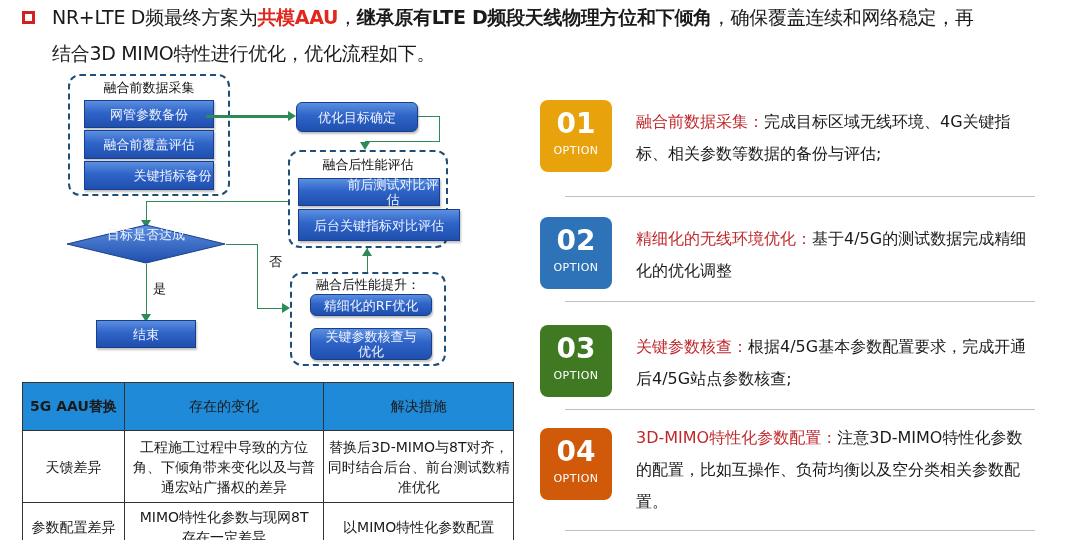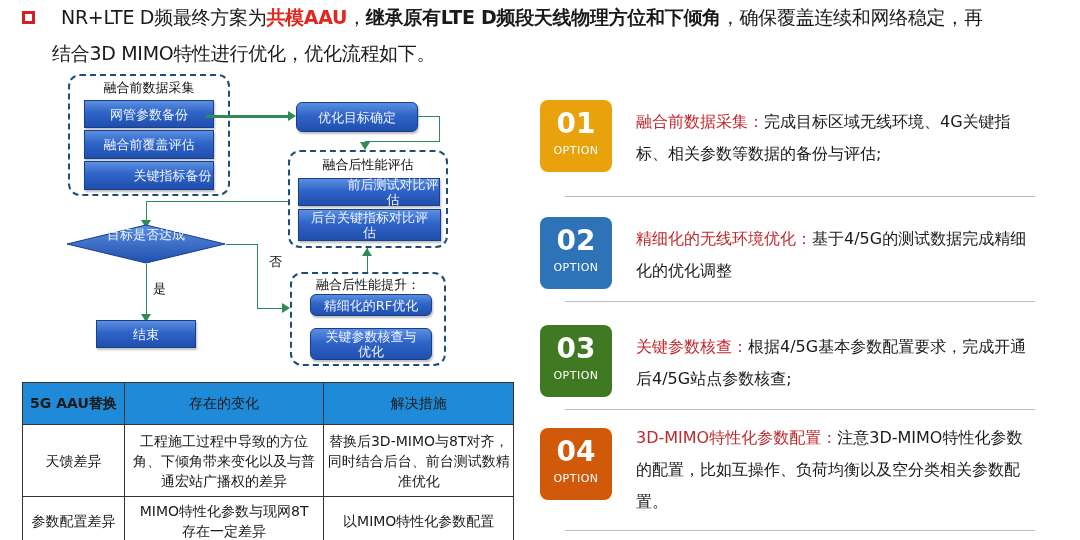--- a/index.html
+++ b/index.html
@@ -2,42 +2,42 @@
 <html><head>
 <meta charset="utf-8">
 <style>
   * { box-sizing: border-box; margin: 0; padding: 0; }
   html, body { width: 1080px; height: 540px; background: #ffffff; overflow: hidden; }
   body { position: relative; font-family: "DejaVu Sans", "Liberation Sans", sans-serif; color: #1a1a1a; }
 
   
   .header { position: absolute; left: 0; top: 0; width: 1080px; }
   .bullet { position: absolute; left: 22px; top: 11px; width: 13px; height: 13px; border: 3px solid #d42020; background: #fff; }
-  .line1 { position: absolute; left: 52px; top: 5px; font-size: 19px; white-space: nowrap; letter-spacing: -0.3px; margin-left: 9px; }
+  .line1 { position: absolute; left: 52px; top: 5px; font-size: 19px; white-space: nowrap; letter-spacing: -0.3px; }
   .line2 { position: absolute; left: 52px; top: 41px; font-size: 19px; white-space: nowrap; letter-spacing: -0.3px; }
   .red-bold { color: #e0281e; font-weight: bold; }
   .bold { font-weight: bold; }
 
   
   .flow { position: absolute; left: 0; top: 70px; width: 520px; height: 305px; }
   .dash-group { position: absolute; border: 2px dashed #1f4e79; border-radius: 12px; }
   .group-title { position: absolute; width: 100%; text-align: center; font-size: 13px; color: #111; }
   .bbox { position: absolute; background: linear-gradient(180deg, #5b8fe0 0%, #2f64c8 45%, #1f4fae 100%);
           border: 1px solid #1a3f8a; color: #eef3ff; font-size: 13px; text-align: center;
           display: flex; align-items: center; justify-content: center; line-height: 15px; box-shadow: 1px 2px 2px rgba(0,0,0,0.25); }
   .bbox.round { border-radius: 6px; }
   .conn { position: absolute; background: #2e8b57; }
   .arrow-r { position: absolute; width: 0; height: 0; border-top: 5px solid transparent; border-bottom: 5px solid transparent; border-left: 8px solid #2e8b57; }
   .arrow-d { position: absolute; width: 0; height: 0; border-left: 5px solid transparent; border-right: 5px solid transparent; border-top: 8px solid #2e8b57; }
   .arrow-u { position: absolute; width: 0; height: 0; border-left: 5px solid transparent; border-right: 5px solid transparent; border-bottom: 8px solid #2e8b57; }
   .edge-label { position: absolute; font-size: 13px; color: #111; }
 
   
   .tbl { position: absolute; left: 22px; top: 382px; width: 492px; border-collapse: collapse; font-size: 14px; }
-  .tbl th { background: #1f8ad8; color: #1a1a1a; font-weight: normal; height: 42px; border: 1px solid #333; font-size: 14px; }
+  .tbl th { background: #1f8ad8; color: #1a1a1a; font-weight: normal; height: 48px; border: 1px solid #333; font-size: 14px; }
   .tbl td { border: 1px solid #333; text-align: center; vertical-align: middle; padding: 2px 2px; line-height: 20px; }
 
   
   .opt { position: absolute; left: 540px; width: 500px; height: 100px; }
   .badge { position: absolute; left: 0; top: 0; width: 72px; height: 72px; border-radius: 8px; color: #fff; text-align: center; }
   .badge .num { display: block; font-size: 28px; font-weight: bold; margin-top: 8px; line-height: 32px; }
   .badge .lab { display: block; font-size: 11px; margin-top: 4px; letter-spacing: 0.5px; }
   .opt-text { position: absolute; left: 96px; top: 6px; width: 400px; font-size: 16px; line-height: 32px; color: #1a1a1a; }
   .opt-title { color: #c0282c; }
   .opt-sep { position: absolute; left: 25px; width: 470px; height: 1px; background: #bfbfbf; }
@@ -68,21 +68,21 @@
   <div class="bbox round" style="left:296px; top:32px; width:122px; height:30px;">优化目标确定</div>
 
   <div class="conn" style="left:418px; top:46px; width:22px; height:1px;"></div>
   <div class="conn" style="left:439px; top:46px; width:1px; height:26px;"></div>
   <div class="conn" style="left:365px; top:71px; width:75px; height:1px;"></div>
   <div class="arrow-d" style="left:360px; top:72px;"></div>
 
   <div class="dash-group" style="left:288px; top:80px; width:160px; height:98px;">
     <div class="group-title" style="top:4px;">融合后性能评估</div>
     <div class="bbox" style="left:8px; top:26px; width:142px; height:28px;padding-left:48px;">前后测试对比评估</div>
-    <div class="bbox" style="left:8px; top:57px; width:143px; height:32px; padding:0 6px;">后台关键指标对比评估</div>
+    <div class="bbox" style="left:8px; top:57px; width:162px; height:32px; padding:0 6px;">后台关键指标对比评估</div>
   </div>
 
   <div class="conn" style="left:146px; top:131px; width:142px; height:1px;"></div>
   <div class="conn" style="left:146px; top:131px; width:1px; height:20px;"></div>
   <div class="arrow-d" style="left:141px; top:150px;"></div>
 
   <svg style="position:absolute; left:66px; top:154px;" width="160" height="40">
     <defs>
         <linearGradient id="dg" x1="0" y1="0" x2="0" y2="1">
           <stop offset="0" stop-color="#5b8fe0"></stop>

